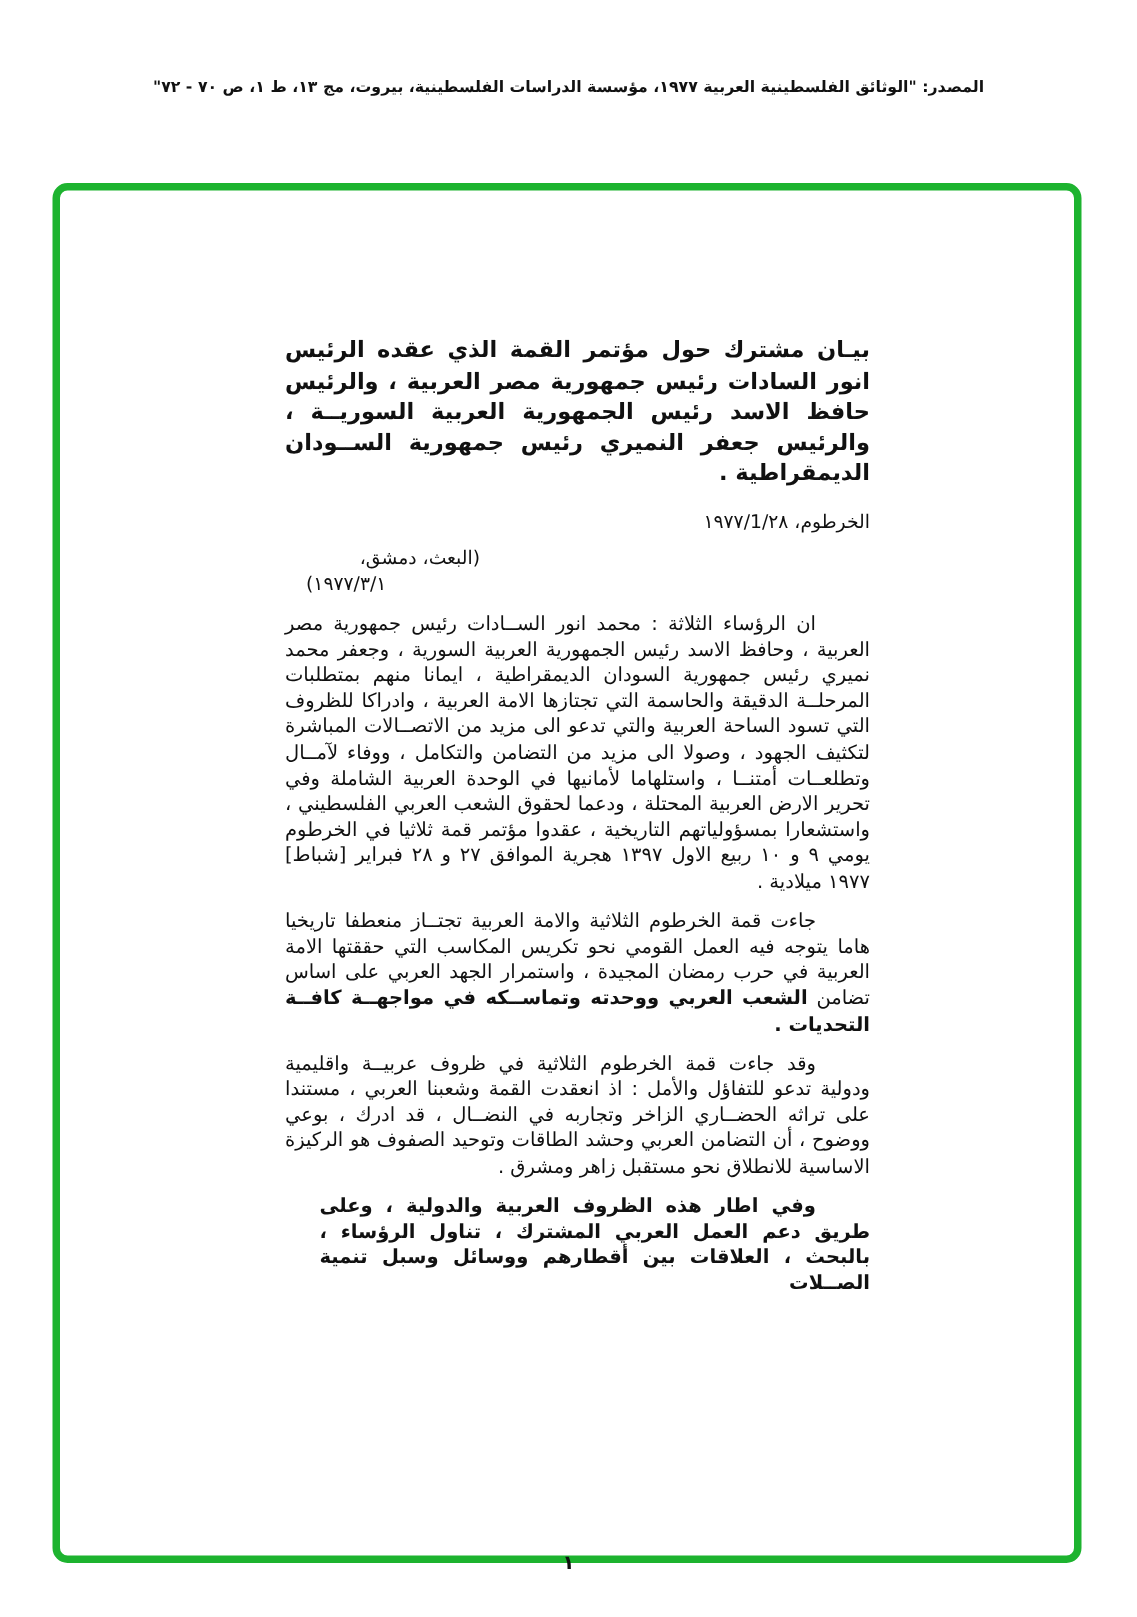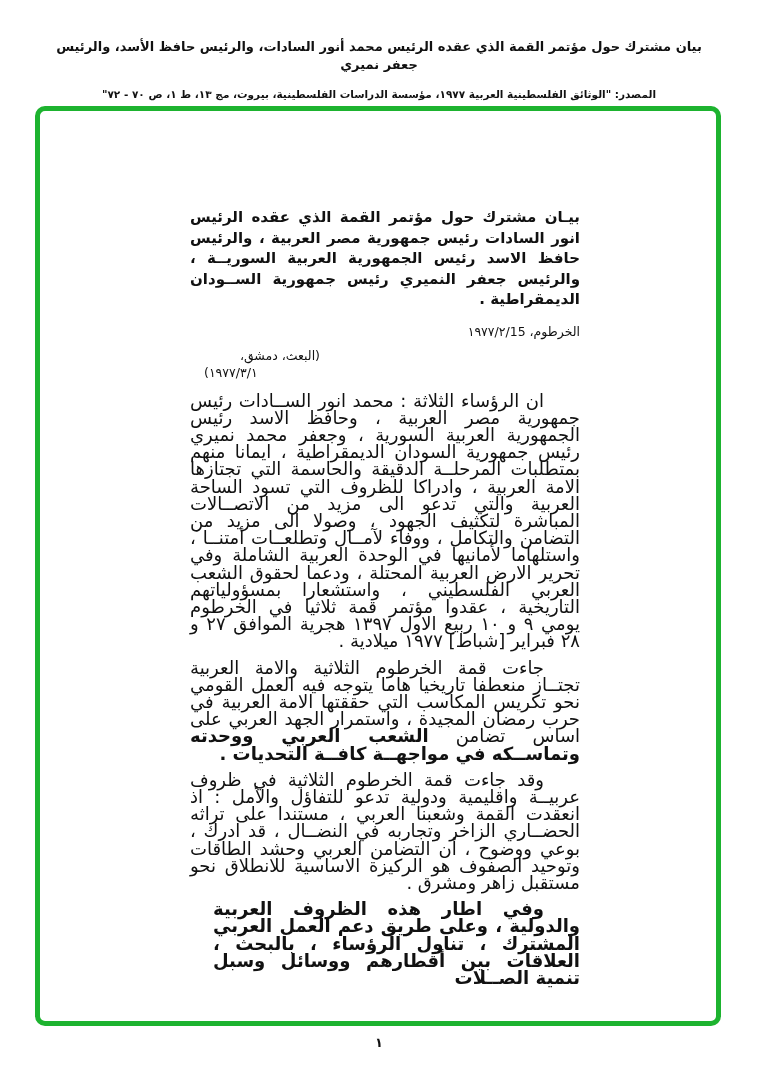--- a/index.html
+++ b/index.html
@@ -16,21 +16,21 @@
     font-size:13px; font-weight:bold; letter-spacing:0; line-height:18px;
     padding:0 40px;
   }
   .top-header .h-source {
     margin-top:13px; font-size:10.5px; font-weight:bold; line-height:14px;
     padding:0 80px;
   }
 
   
   .frame {
-    position:absolute; left:35px; top:106px;
+    position:absolute; left:35px; top:122px;
     width:686px; height:920px;
     border:5px solid #1db32f; border-radius:10px;
     background:#ffffff;
   }
 
   
   .content {
     direction:rtl;
     padding:96px 136px 0 150px;
     text-align:justify;
@@ -43,49 +43,48 @@
     margin-top:13px;
     display:flex; justify-content:space-between; align-items:flex-start;
     font-size:12.5px; line-height:17px;
   }
   .dateline .place-date { white-space:nowrap; }
   .dateline .citation { width:130px;margin-top:24px; }
   .dateline .cite-l1 { display:block; text-align:right; }
   .dateline .cite-l2 { display:block; text-align:left; padding-left:14px; }
 
   .body-text p {
-    font-size:18px; line-height:17.2px;
+    font-size:13px; line-height:17.2px;
     text-align:justify;
     text-indent:36px;
     margin-top:9px;
   }
   .body-text p.first { margin-top:11px; }
   .emph { font-weight:bold; }
   p.emph-para { font-weight:bold;margin-left:23px; }
 
   .page-number {
     position:absolute; top:1035px; left:0; width:758px;
     text-align:center; font-size:13px; font-weight:bold;
   }
 </style>
 </head>
 <body>
 
 <header class="top-header">
-  <div class="h-title">بيان مشترك حول مؤتمر القمة الذي عقده الرئيس محمد أنور السادات، والرئيس حافظ الأسد، والرئيس جعفر نميري</div>
   <div class="h-source">المصدر:  "الوثائق الفلسطينية العربية ١٩٧٧، مؤسسة الدراسات الفلسطينية، بيروت، مج ١٣، ط ١، ص ٧٠ - ٧٢"</div>
 </header>
 
 <div class="frame">
   <div class="content">
 
     <h1 class="doc-title">بيـان مشترك حول مؤتمر القمة الذي عقده الرئيس انور السادات رئيس جمهورية مصر العربية ، والرئيس حافظ الاسد رئيس الجمهورية العربية السوريــة ، والرئيس جعفر النميري رئيس جمهورية الســودان الديمقراطية .</h1>
 
     <div class="dateline">
-      <span class="place-date">الخرطوم، ١٩٧٧/٢/15</span>
+      <span class="place-date">الخرطوم، ١٩٧٧/1/٢٨</span>
       <span class="citation">
         <span class="cite-l1">(البعث، دمشق،</span>
         <span class="cite-l2">١٩٧٧/٣/١)</span>
       </span>
     </div>
 
     <div class="body-text">
       <p class="first">ان الرؤساء الثلاثة : محمد انور الســادات رئيس جمهورية مصر العربية ، وحافظ الاسد رئيس الجمهورية العربية السورية ، وجعفر محمد نميري رئيس جمهورية السودان الديمقراطية ، ايمانا منهم بمتطلبات المرحلــة الدقيقة والحاسمة التي تجتازها الامة العربية ، وادراكا للظروف التي تسود الساحة العربية والتي تدعو الى مزيد من الاتصــالات المباشرة لتكثيف الجهود ، وصولا الى مزيد من التضامن والتكامل ، ووفاء لآمــال وتطلعــات أمتنــا ، واستلهاما لأمانيها في الوحدة العربية الشاملة وفي تحرير الارض العربية المحتلة ، ودعما لحقوق الشعب العربي الفلسطيني ، واستشعارا بمسؤولياتهم التاريخية ، عقدوا مؤتمر قمة ثلاثيا في الخرطوم يومي ٩ و ١٠ ربيع الاول ١٣٩٧ هجرية الموافق ٢٧ و ٢٨ فبراير [شباط] ١٩٧٧ ميلادية .</p>
       <p><span>جاءت قمة الخرطوم الثلاثية والامة العربية تجتــاز منعطفا تاريخيا هاما يتوجه فيه العمل القومي نحو تكريس المكاسب التي حققتها الامة العربية في حرب رمضان المجيدة ، واستمرار الجهد العربي على اساس تضامن </span><span class="emph">الشعب العربي ووحدته وتماســكه في مواجهــة كافــة التحديات .</span></p>
       <p>وقد جاءت قمة الخرطوم الثلاثية في ظروف عربيــة واقليمية ودولية تدعو للتفاؤل والأمل : اذ انعقدت القمة وشعبنا العربي ، مستندا على تراثه الحضــاري الزاخر وتجاربه في النضــال ، قد ادرك ، بوعي ووضوح ، أن التضامن العربي وحشد الطاقات وتوحيد الصفوف هو الركيزة الاساسية للانطلاق نحو مستقبل زاهر ومشرق .</p>

